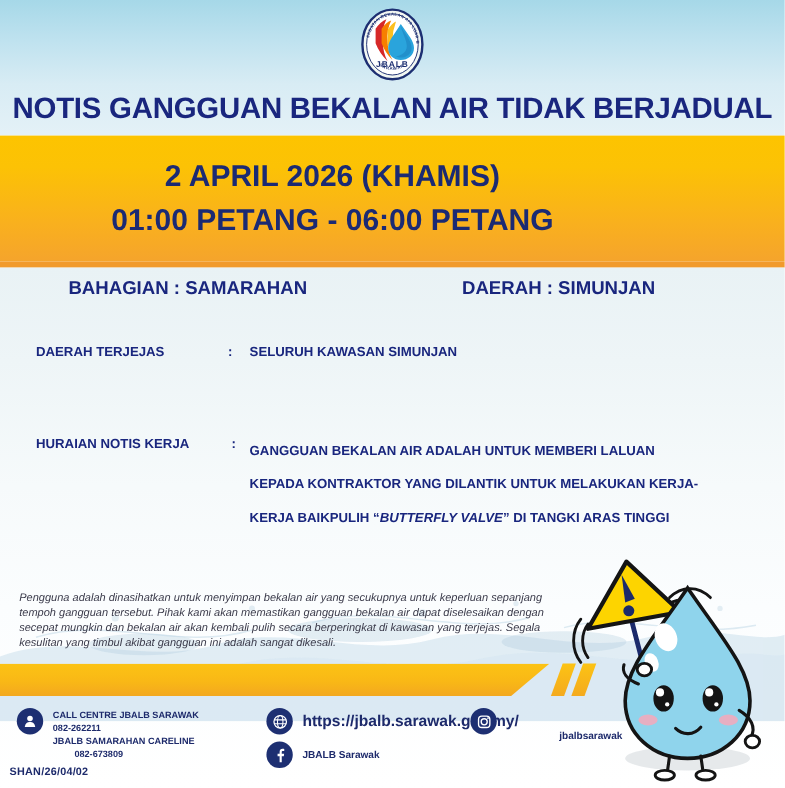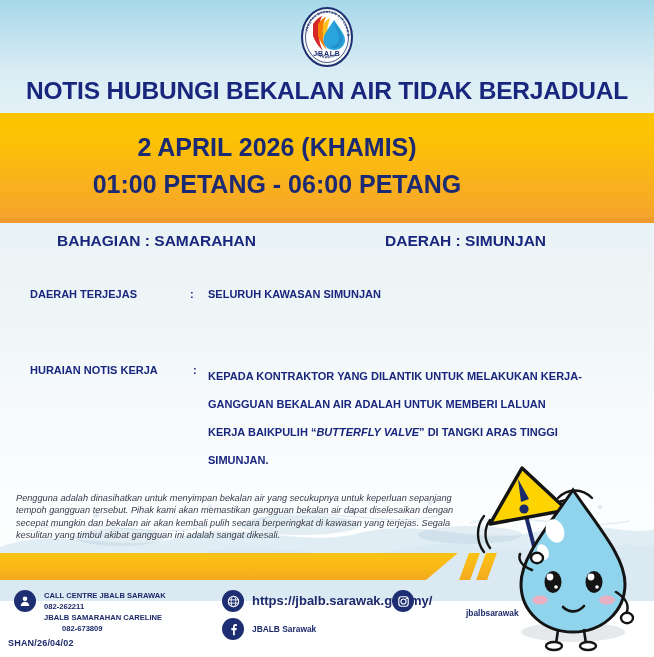--- a/index.html
+++ b/index.html
@@ -255,21 +255,21 @@
       <text font-family="Liberation Sans, sans-serif" font-size="3.4" font-weight="bold" fill="#1d2f72" letter-spacing="0.35">
         <textPath href="#arcTop" startOffset="8%">JABATAN BEKALAN AIR LUAR BANDAR</textPath>
       </text>
       <path id="arcBot" d="M 10 38 A 19 21 0 0 0 46 38" fill="none"></path>
       <text font-family="Liberation Sans, sans-serif" font-size="3.6" font-weight="bold" fill="#1d2f72" letter-spacing="0.6">
         <textPath href="#arcBot" startOffset="26%">SARAWAK</textPath>
       </text>
     </svg>
   </div>
 
-  <div class="main-title">NOTIS HUBUNGI BEKALAN AIR TIDAK BERJADUAL</div>
+  <div class="main-title">NOTIS GANGGUAN BEKALAN AIR TIDAK BERJADUAL</div>
 
   <div class="date-band"></div>
   <div class="date-band-edge"></div>
   <div class="date-line l1">2 APRIL 2026 (KHAMIS)</div>
   <div class="date-line l2">01:00 PETANG - 06:00 PETANG</div>
 
   <div class="body-area">
     <svg class="splash" viewBox="0 0 654 150" preserveAspectRatio="none">
       <g fill="#bcd6e6" opacity="0.45">
         <path d="M0 96 C60 74 120 104 180 86 C240 68 300 98 360 82 C420 66 480 96 540 80 C590 67 630 86 654 78 L654 150 L0 150 Z"></path>
@@ -304,24 +304,23 @@
   </div>
 
   <div class="kawasan-row">
     <span class="kawasan-label">DAERAH TERJEJAS</span><span class="kawasan-colon">:</span><span>SELURUH KAWASAN SIMUNJAN</span>
   </div>
 
   <div class="huraian-row">
     <span class="huraian-label">HURAIAN NOTIS KERJA</span>
     <span class="huraian-colon">:</span>
     <div class="huraian-body">
+      <div>GANGGUAN BEKALAN AIR ADALAH UNTUK MEMBERI LALUAN</div>
       <div>KEPADA KONTRAKTOR YANG DILANTIK UNTUK MELAKUKAN KERJA-</div>
-      <div>GANGGUAN BEKALAN AIR ADALAH UNTUK MEMBERI LALUAN</div>
       <div><span>KERJA BAIKPULIH “</span><em>BUTTERFLY VALVE</em><span>” DI TANGKI ARAS TINGGI</span></div>
-      <div>SIMUNJAN.</div>
     </div>
   </div>
 
   <div class="disclaimer">Pengguna adalah dinasihatkan untuk menyimpan bekalan air yang secukupnya untuk keperluan sepanjang tempoh gangguan tersebut. Pihak kami akan memastikan gangguan bekalan air dapat diselesaikan dengan secepat mungkin dan bekalan air akan kembali pulih secara berperingkat di kawasan yang terjejas. Segala kesulitan yang timbul akibat gangguan ini adalah sangat dikesali.</div>
 
   <div class="mascot">
     <svg width="184" height="195" viewBox="0 0 184 195" xmlns="http://www.w3.org/2000/svg">
       <ellipse cx="103" cy="170" rx="52" ry="10" fill="#d8dde0" opacity="0.65"></ellipse>
       <g stroke="#141414" stroke-width="2.4" fill="none" stroke-linecap="round">
         <path d="M20 86 C14 78 14 66 20 58"></path>

